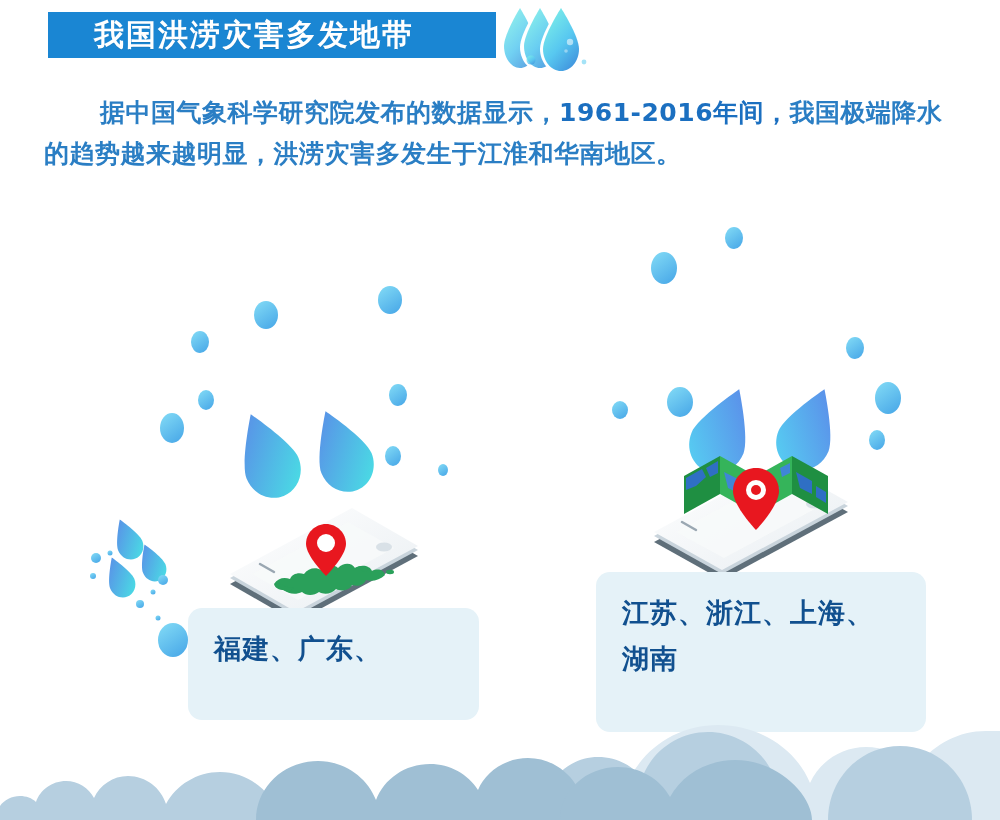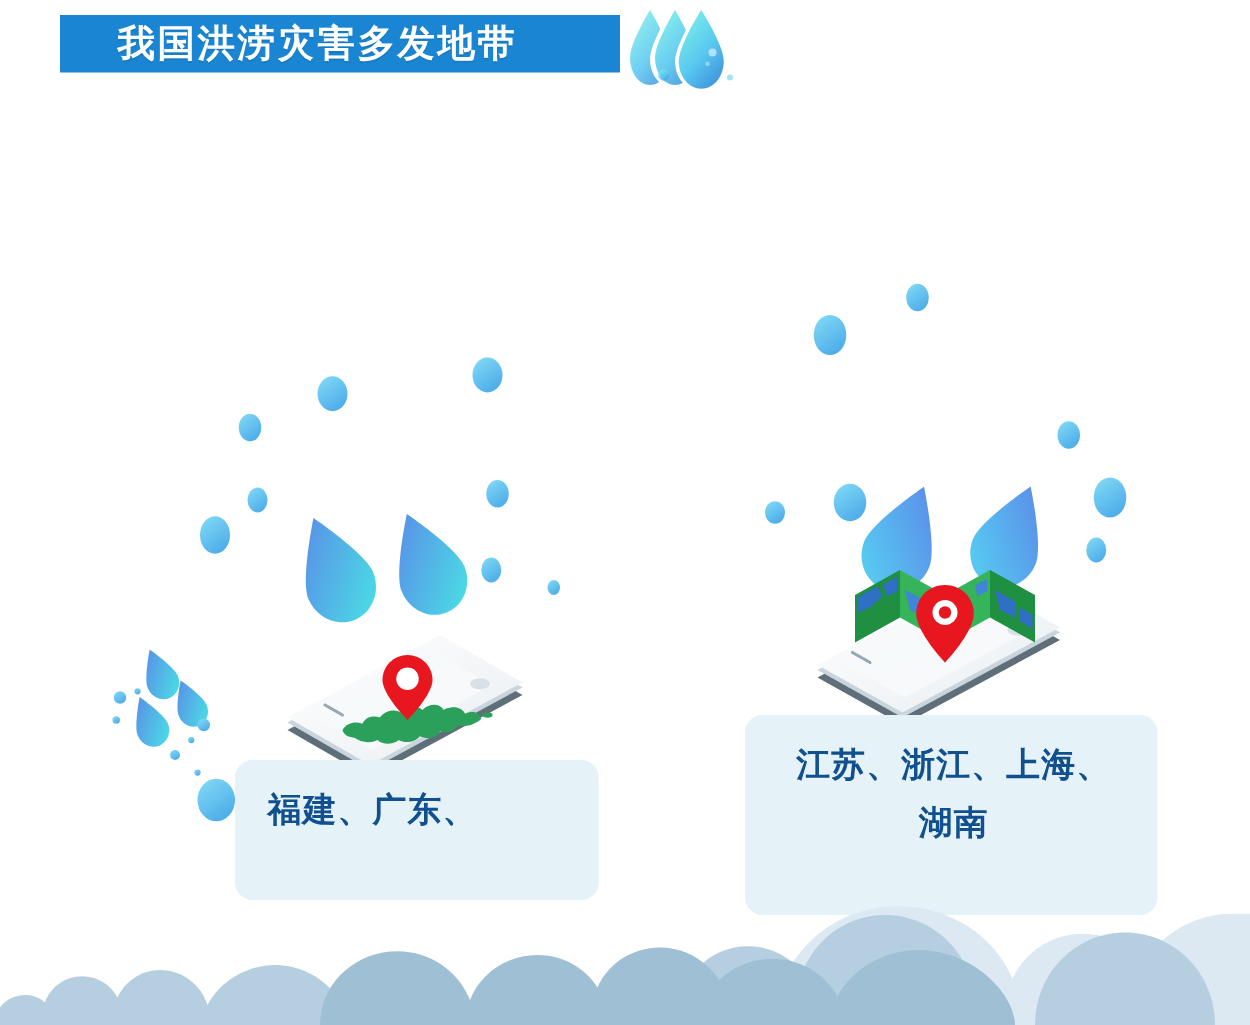--- a/index.html
+++ b/index.html
@@ -66,21 +66,21 @@
     background: #e5f2f8;
     border-radius: 14px;
     color: #11508f;
     font-weight: 700;
     font-size: 27px;
     line-height: 46px;
     letter-spacing: 1px;
     padding: 18px 22px 16px 26px;
   }
   #region-box-hn { left: 188px; top: 608px; width: 291px; height: 112px; }
-  #region-box-jh { left: 596px; top: 572px; width: 330px; height: 160px; text-align: center; }
+  #region-box-jh { left: 596px; top: 572px; width: 330px; height: 160px; }
   .region-box .ln { display: block; white-space: nowrap; }
 
   
   #bottom-clouds { position: absolute; left: 0; bottom: 0; width: 1000px; height: 145px; }
 
   
   #decor { position: absolute; left: 0; top: 0; width: 1000px; height: 820px; pointer-events: none; }
 </style>
 </head>
 <body>
@@ -132,20 +132,23 @@
     <path d="M40 2 C40 2 22 30 22 43 C22 56 30 66 40 66 C50 66 58 56 58 43 C58 30 40 2 40 2 Z" fill="#ffffff"></path>
     <path d="M42 4 C42 4 26 30 26 42 C26 54 33 64 42 64 C51 64 58 54 58 42 C58 30 42 4 42 4 Z" fill="url(#gradTitleDrop)" opacity="0.9"></path>
     <path d="M62 1 C62 1 42 31 42 45 C42 58 51 69 62 69 C73 69 82 58 82 45 C82 31 62 1 62 1 Z" fill="#ffffff"></path>
     <path d="M63 4 C63 4 45 32 45 45 C45 57 53 67 63 67 C73 67 81 57 81 45 C81 32 63 4 63 4 Z" fill="url(#gradTitleDrop)"></path>
     <circle cx="72" cy="38" r="3.2" fill="#ffffff" opacity="0.55"></circle>
     <circle cx="68" cy="47" r="1.8" fill="#ffffff" opacity="0.4"></circle>
     <circle cx="33" cy="56" r="4.5" fill="url(#gradTitleDrop)" opacity="0.75"></circle>
     <circle cx="86" cy="58" r="2.4" fill="#8fdcf5" opacity="0.8"></circle>
   </svg>
 
+  <p id="intro">
+    <span>据中国气象科学研究院发布的数据显示，</span><span class="hl">1961-2016年间，</span><span>我国极端降水的趋势越来越明显，洪涝灾害多发生于江淮和华南地区。</span>
+  </p>
 
   <svg id="decor" viewBox="0 0 1000 820">
 
     <ellipse cx="200" cy="342" rx="9" ry="11" fill="url(#gradBubble)"></ellipse>
     <ellipse cx="266" cy="315" rx="12" ry="14" fill="url(#gradBubble)"></ellipse>
     <ellipse cx="398" cy="395" rx="9" ry="11" fill="url(#gradBubble)"></ellipse>
     <ellipse cx="390" cy="300" rx="12" ry="14" fill="url(#gradBubble)"></ellipse>
     <ellipse cx="206" cy="400" rx="8" ry="10" fill="url(#gradBubble)"></ellipse>
     <ellipse cx="172" cy="428" rx="12" ry="15" fill="url(#gradBubble)"></ellipse>
     <ellipse cx="393" cy="456" rx="8" ry="10" fill="url(#gradBubble)"></ellipse>

